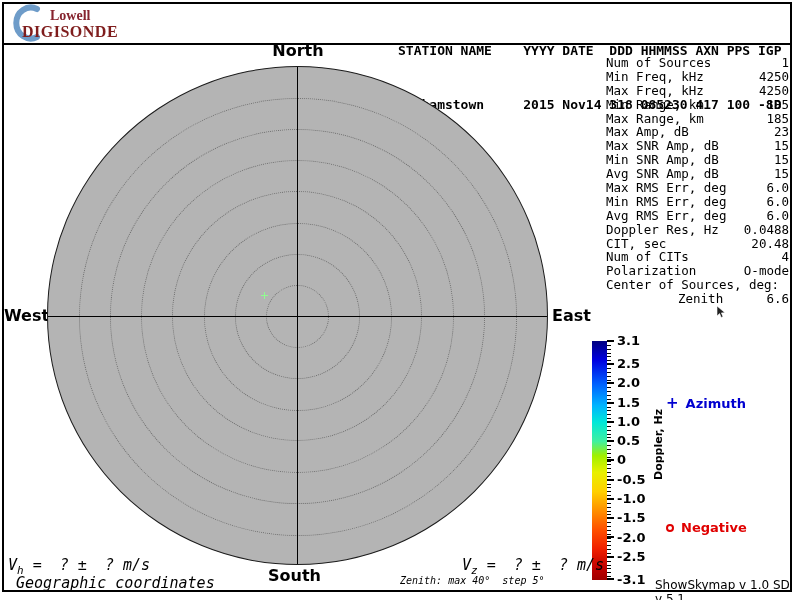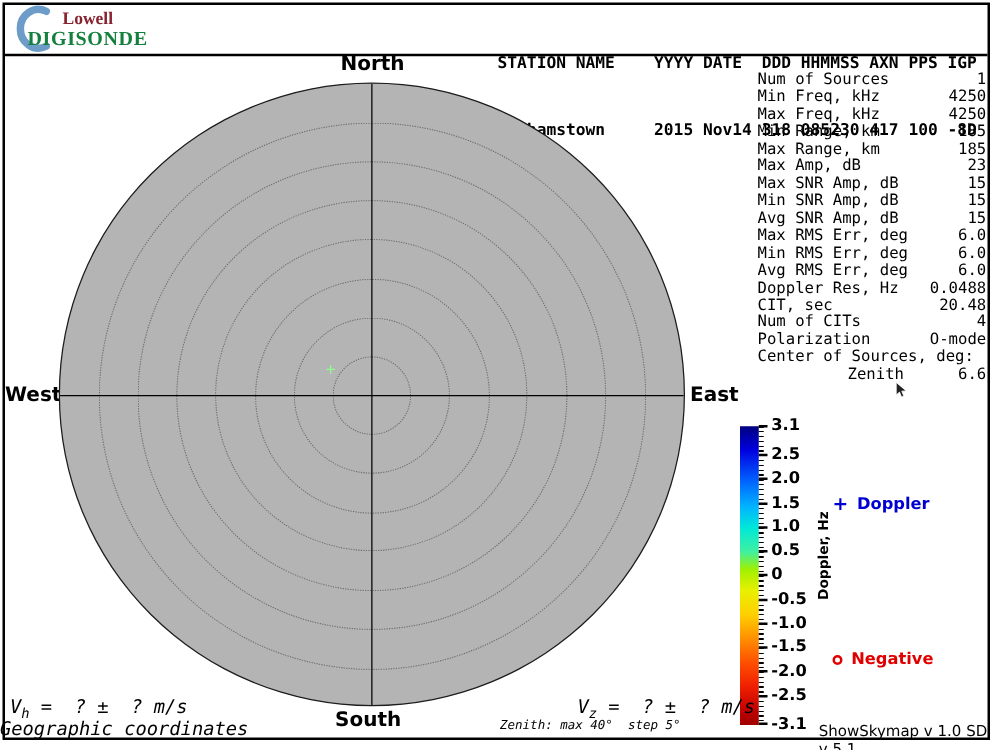--- a/index.html
+++ b/index.html
@@ -9,21 +9,21 @@
   .frame { position:absolute; left:2px; top:2px; width:790px; height:590px;
            border:2px solid #000; }
   .header-sep { position:absolute; left:4px; top:43px; width:786px; height:2px; background:#000; }
 
   
   .logo { position:absolute; left:10px; top:4px; width:150px; height:22px; }
   .logo svg { position:absolute; left:0; top:0; }
   .logo-lowell { position:absolute; left:40px; top:4px; font-family:"Liberation Serif", serif;
                  font-weight:bold; font-size:14px; color:#86232e; }
   .logo-digisonde { position:absolute; left:12px; top:19px; font-family:"Liberation Serif", serif;
-                    font-weight:bold; font-size:16px; letter-spacing:0.5px; color:#15803d; }
+                    font-weight:bold; font-size:16px; letter-spacing:0.5px; color:#7f1d1d; }
 
   
   .hdr { position:absolute; left:398px; top:6px; font-family:"DejaVu Sans Mono", monospace;
          font-weight:bold; font-size:13px; line-height:18px; white-space:pre; }
 
   
   .skyplot { position:absolute; left:47px; top:66px; width:501px; height:499px;
              background:#b4b4b4; border:1px solid #1c1c1c; border-radius:50%; overflow:hidden; }
   .ring { position:absolute; border:1px dotted #6f6f6f; border-radius:50%; }
   .axis-v { position:absolute; left:249px; top:0; width:1px; height:100%; background:#000; }
@@ -63,21 +63,21 @@
   .leg-pos { left:666px; top:396px; color:#0000d0; }
   .leg-neg { left:666px; top:520px; color:#e00000; }
   .plus-sym { font-size:15px; font-weight:bold; line-height:13px; }
   .circ-sym { display:inline-block; width:8px; height:8px; border:2px solid #e00000; border-radius:50%; }
 
   
   .cap { position:absolute; font-family:"DejaVu Sans Mono", monospace; font-style:italic; white-space:pre; }
   .vh { left:8px;  top:556px; font-size:15px; }
   .vz { left:462px; top:556px; font-size:15px; }
   .cap sub { font-size:11px; }
-  .geo { left:0; top:574px; font-size:15px; }
+  .geo { left:16px; top:574px; font-size:15px; }
   .zen { left:400px; top:575px; font-size:10px; }
   .ver { position:absolute; left:655px; top:578px; font-size:12px; font-family:"DejaVu Sans", sans-serif; }
 
   .cursor { position:absolute; left:716px; top:306px; }
 </style>
 </head>
 <body>
 
 <div id="page">
   <div class="frame"></div>
@@ -167,21 +167,21 @@
   <div class="clabel" style="top:472px">-0.5</div>
   <div class="clabel" style="top:491px">-1.0</div>
   <div class="clabel" style="top:510px">-1.5</div>
   <div class="clabel" style="top:530px">-2.0</div>
   <div class="clabel" style="top:549px">-2.5</div>
   <div class="clabel" style="top:572px">-3.1</div>
   <div class="cbar-title">Doppler, Hz</div>
 
   <div class="legend leg-pos">
     <span class="plus-sym">+</span>
-    <span>Doppler</span>
+    <span>Azimuth</span>
   </div>
   <div class="legend leg-neg">
     <span class="circ-sym"></span>
     <span>Negative</span>
   </div>
 
   <div class="cap vh"><span>V</span><sub>h</sub><span> =  ? ±  ? m/s</span></div>
   <div class="cap vz"><span>V</span><sub>z</sub><span> =  ? ±  ? m/s</span></div>
   <div class="cap geo">Geographic coordinates</div>
   <div class="cap zen">Zenith: max 40°  step 5°</div>

